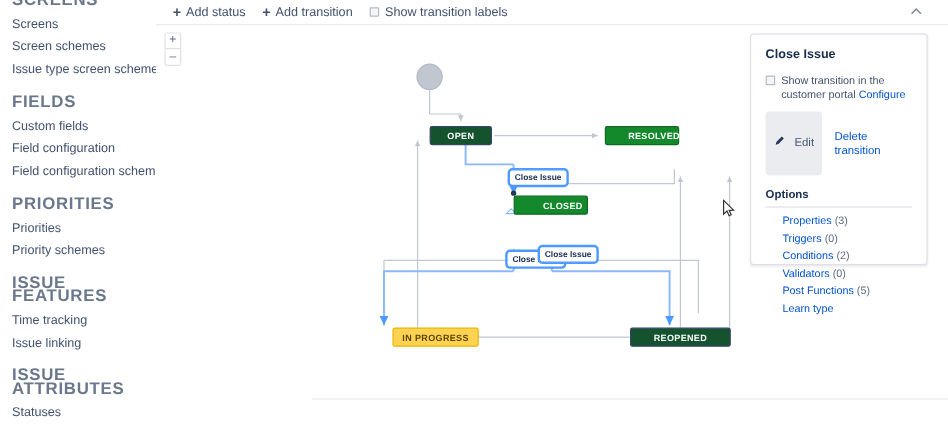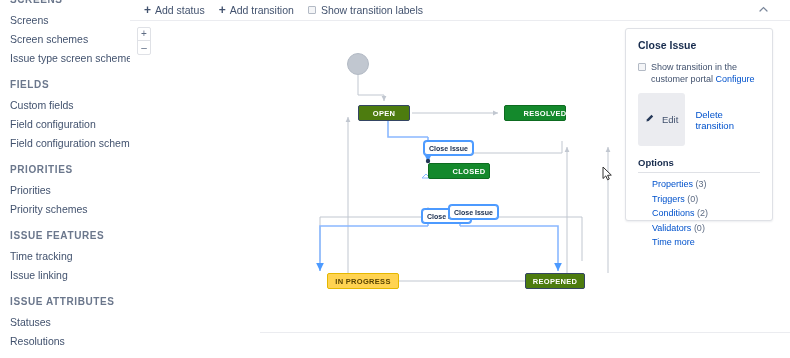--- a/index.html
+++ b/index.html
@@ -13,21 +13,21 @@
     position: relative;
   }
 
   
   #sidebar {
     position: absolute; left:0; top:0; width:130px; height:358px;
     background:#fff; padding: 0 0 0 10px;
     overflow: hidden;
   }
   .nav-section-title {
-    font-size: 10px; font-weight: 700; letter-spacing: .6px;
+    font-size: 14px; font-weight: 700; letter-spacing: .6px;
     color:#6b778c; text-transform: uppercase;
     margin: 12px 0 5px 0; line-height: 11px;
   }
   .nav-item {
     font-size: 10.5px; color:#42526e; line-height: 12px;
     padding: 3.5px 0; cursor: pointer; white-space: nowrap;
   }
   #sidebar .clipped-top { margin-top:-6px; }
 
   
@@ -77,21 +77,21 @@
     font-size:10px; color:#5e6c84; cursor:pointer; line-height:1;
   }
   #zoom-in { border-bottom:1px solid #dfe1e6; }
 
   
   .node {
     position:absolute; display:flex; align-items:center; justify-content:center;
     font-size:7.5px; font-weight:700; letter-spacing:.3px;
     border-radius:2px; cursor:pointer; z-index:3; white-space:nowrap;
   }
-  .node.blue { background:#4d7c0f; color:#fff; border:1px solid #344563; }
+  .node.blue { background:#14532d; color:#fff; border:1px solid #344563; }
   .node.green { background:#14892c; color:#fff; border:1px solid #0d6b20;padding-left:20px; }
   .node.yellow { background:#ffd351; color:#594300; border:1px solid #e5b700; }
   .start-circle {
     position:absolute; width:22px; height:22px; border-radius:50%;
     background:#c1c7d0; border:1px solid #b3bac5; z-index:3; cursor:pointer;
   }
   .tlabel {
     position:absolute; font-size:7px; font-weight:700; color:#172b4d;
     background:#fff; border:1px solid #c1c7d0; border-radius:3px;
     padding:1.5px 4px; white-space:nowrap; z-index:4; cursor:pointer;
@@ -235,21 +235,21 @@
       <circle cx="258" cy="94" r="2.2" fill="#253858"></circle>
       <circle cx="298" cy="140" r="2.2" fill="#253858"></circle>
     </svg>
 
     <div id="nodes-layer">
         <div class="start-circle" style="left: 217px; top: 32px; width: 22px; height: 22px;"></div>
         <div class="node blue" style="left: 228px; top: 84px; width: 52px; height: 16px;">OPEN</div>
         <div class="node green" style="left: 374px; top: 84px; width: 62px; height: 16px;">RESOLVED</div>
         <div class="node green" style="left: 298px; top: 142px; width: 62px; height: 16px;">CLOSED</div>
         <div class="node yellow" style="left: 197px; top: 252px; width: 72px; height: 16px;">IN PROGRESS</div>
-        <div class="node blue" style="left: 395px; top: 252px; width: 60px; height: 16px;">REOPENED</div>
+        <div class="node blue" style="left: 395px; top: 252px; width: 84px; height: 16px;">REOPENED</div>
       </div>
     <div id="labels-layer">
         <div class="tlabel sel" style="left: 294px; top: 120px;">Close Issue</div>
         <div class="tlabel sel" style="left: 292px; top: 188px;">Close Issue</div>
         <div class="tlabel sel" style="left: 319px; top: 184px;">Close Issue</div>
       </div>
   </div>
 
   <div id="bottom-bar"></div>
 </div>
@@ -276,21 +276,22 @@
     </div>
     <div id="delete-transition">Delete transition</div>
   </div>
 
   <div id="options-head">Options</div>
   <div id="options-list">
       <div class="opt-item"><span>Properties</span> <span class="opt-count">(3)</span></div>
       <div class="opt-item"><span>Triggers</span> <span class="opt-count">(0)</span></div>
       <div class="opt-item"><span>Conditions</span> <span class="opt-count">(2)</span></div>
       <div class="opt-item"><span>Validators</span> <span class="opt-count">(0)</span></div>
-    </div>
-  <div class="opt-item">Time more</div>
+      <div class="opt-item"><span>Post Functions</span> <span class="opt-count">(5)</span></div>
+    </div>
+  <div class="opt-item">Learn type</div>
 </div>
 
 <div id="cursor">
   <svg width="11" height="15" viewBox="0 0 11 15">
     <path d="M1,1 L1,12.5 L3.8,9.9 L5.6,13.8 L7.3,13 L5.6,9.3 L9.3,9.1 z" fill="#fff" stroke="#333" stroke-width="1"></path>
   </svg>
 </div>
 
 </body></html>

